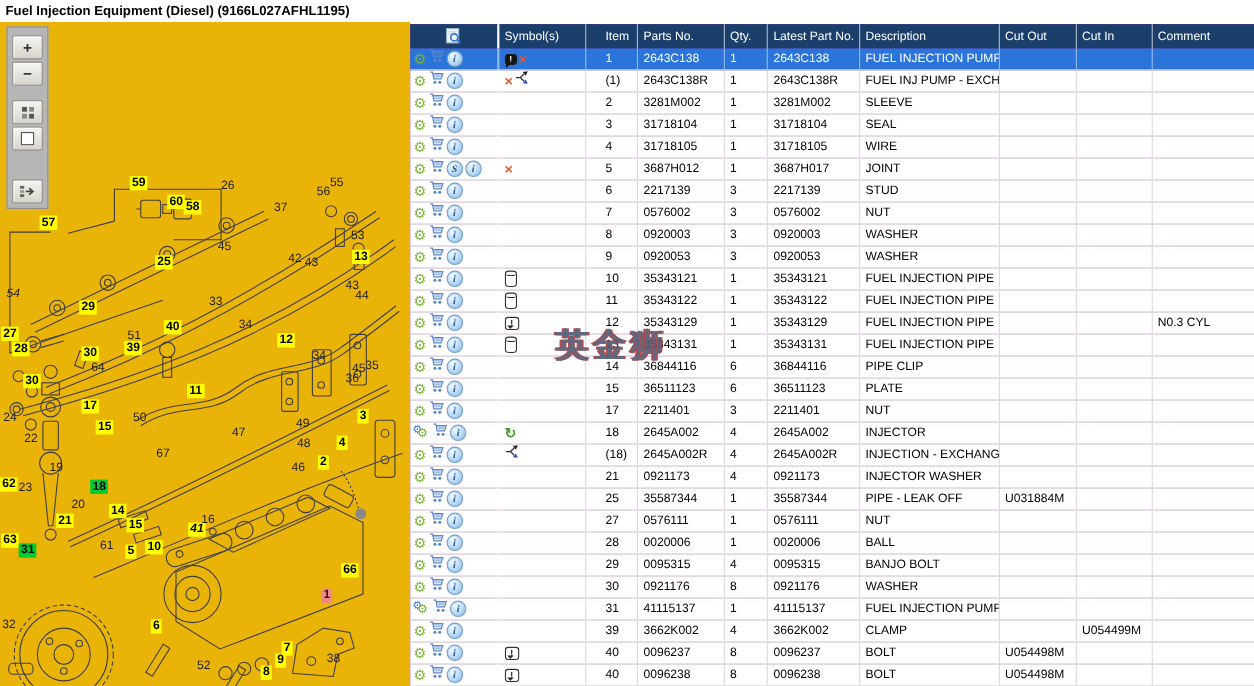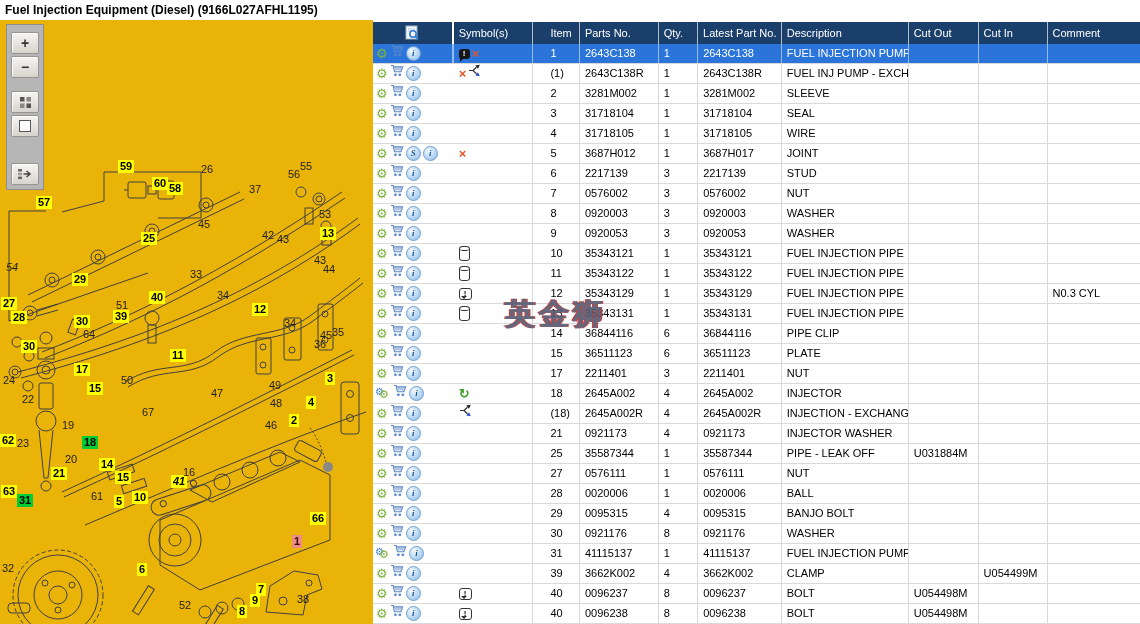--- a/index.html
+++ b/index.html
@@ -239,21 +239,21 @@
       <span class="dlabel plain" style="left: 4px; top: 241px; font-style: italic;">54</span>
       <span class="dlabel plain" style="left: 114px; top: 279px;">51</span>
       <span class="dlabel plain" style="left: 81px; top: 308px;">64</span>
       <span class="dlabel plain" style="left: 1px; top: 354px;">24</span>
       <span class="dlabel plain" style="left: 20px; top: 373px;">22</span>
       <span class="dlabel plain" style="left: 119px; top: 354px;">50</span>
       <span class="dlabel plain" style="left: 267px; top: 359px;">49</span>
       <span class="dlabel plain" style="left: 209px; top: 367px;">47</span>
       <span class="dlabel plain" style="left: 268px; top: 377px;">48</span>
       <span class="dlabel plain" style="left: 140px; top: 386px;">67</span>
-      <span class="dlabel plain" style="left: 60px; top: 399px;">19</span>
+      <span class="dlabel plain" style="left: 43px; top: 399px;">19</span>
       <span class="dlabel plain" style="left: 243px; top: 399px; margin-left: 20px;">46</span>
       <span class="dlabel plain" style="left: 15px; top: 417px;">23</span>
       <span class="dlabel plain" style="left: 63px; top: 433px;">20</span>
       <span class="dlabel plain" style="left: 181px; top: 446px;">16</span>
       <span class="dlabel plain" style="left: 89px; top: 470px;">61</span>
       <span class="dlabel plain" style="left: 0px; top: 542px;">32</span>
       <span class="dlabel plain" style="left: 177px; top: 579px;">52</span>
       <span class="dlabel plain" style="left: 295px; top: 573px;">38</span>
     </div>
 </div>

